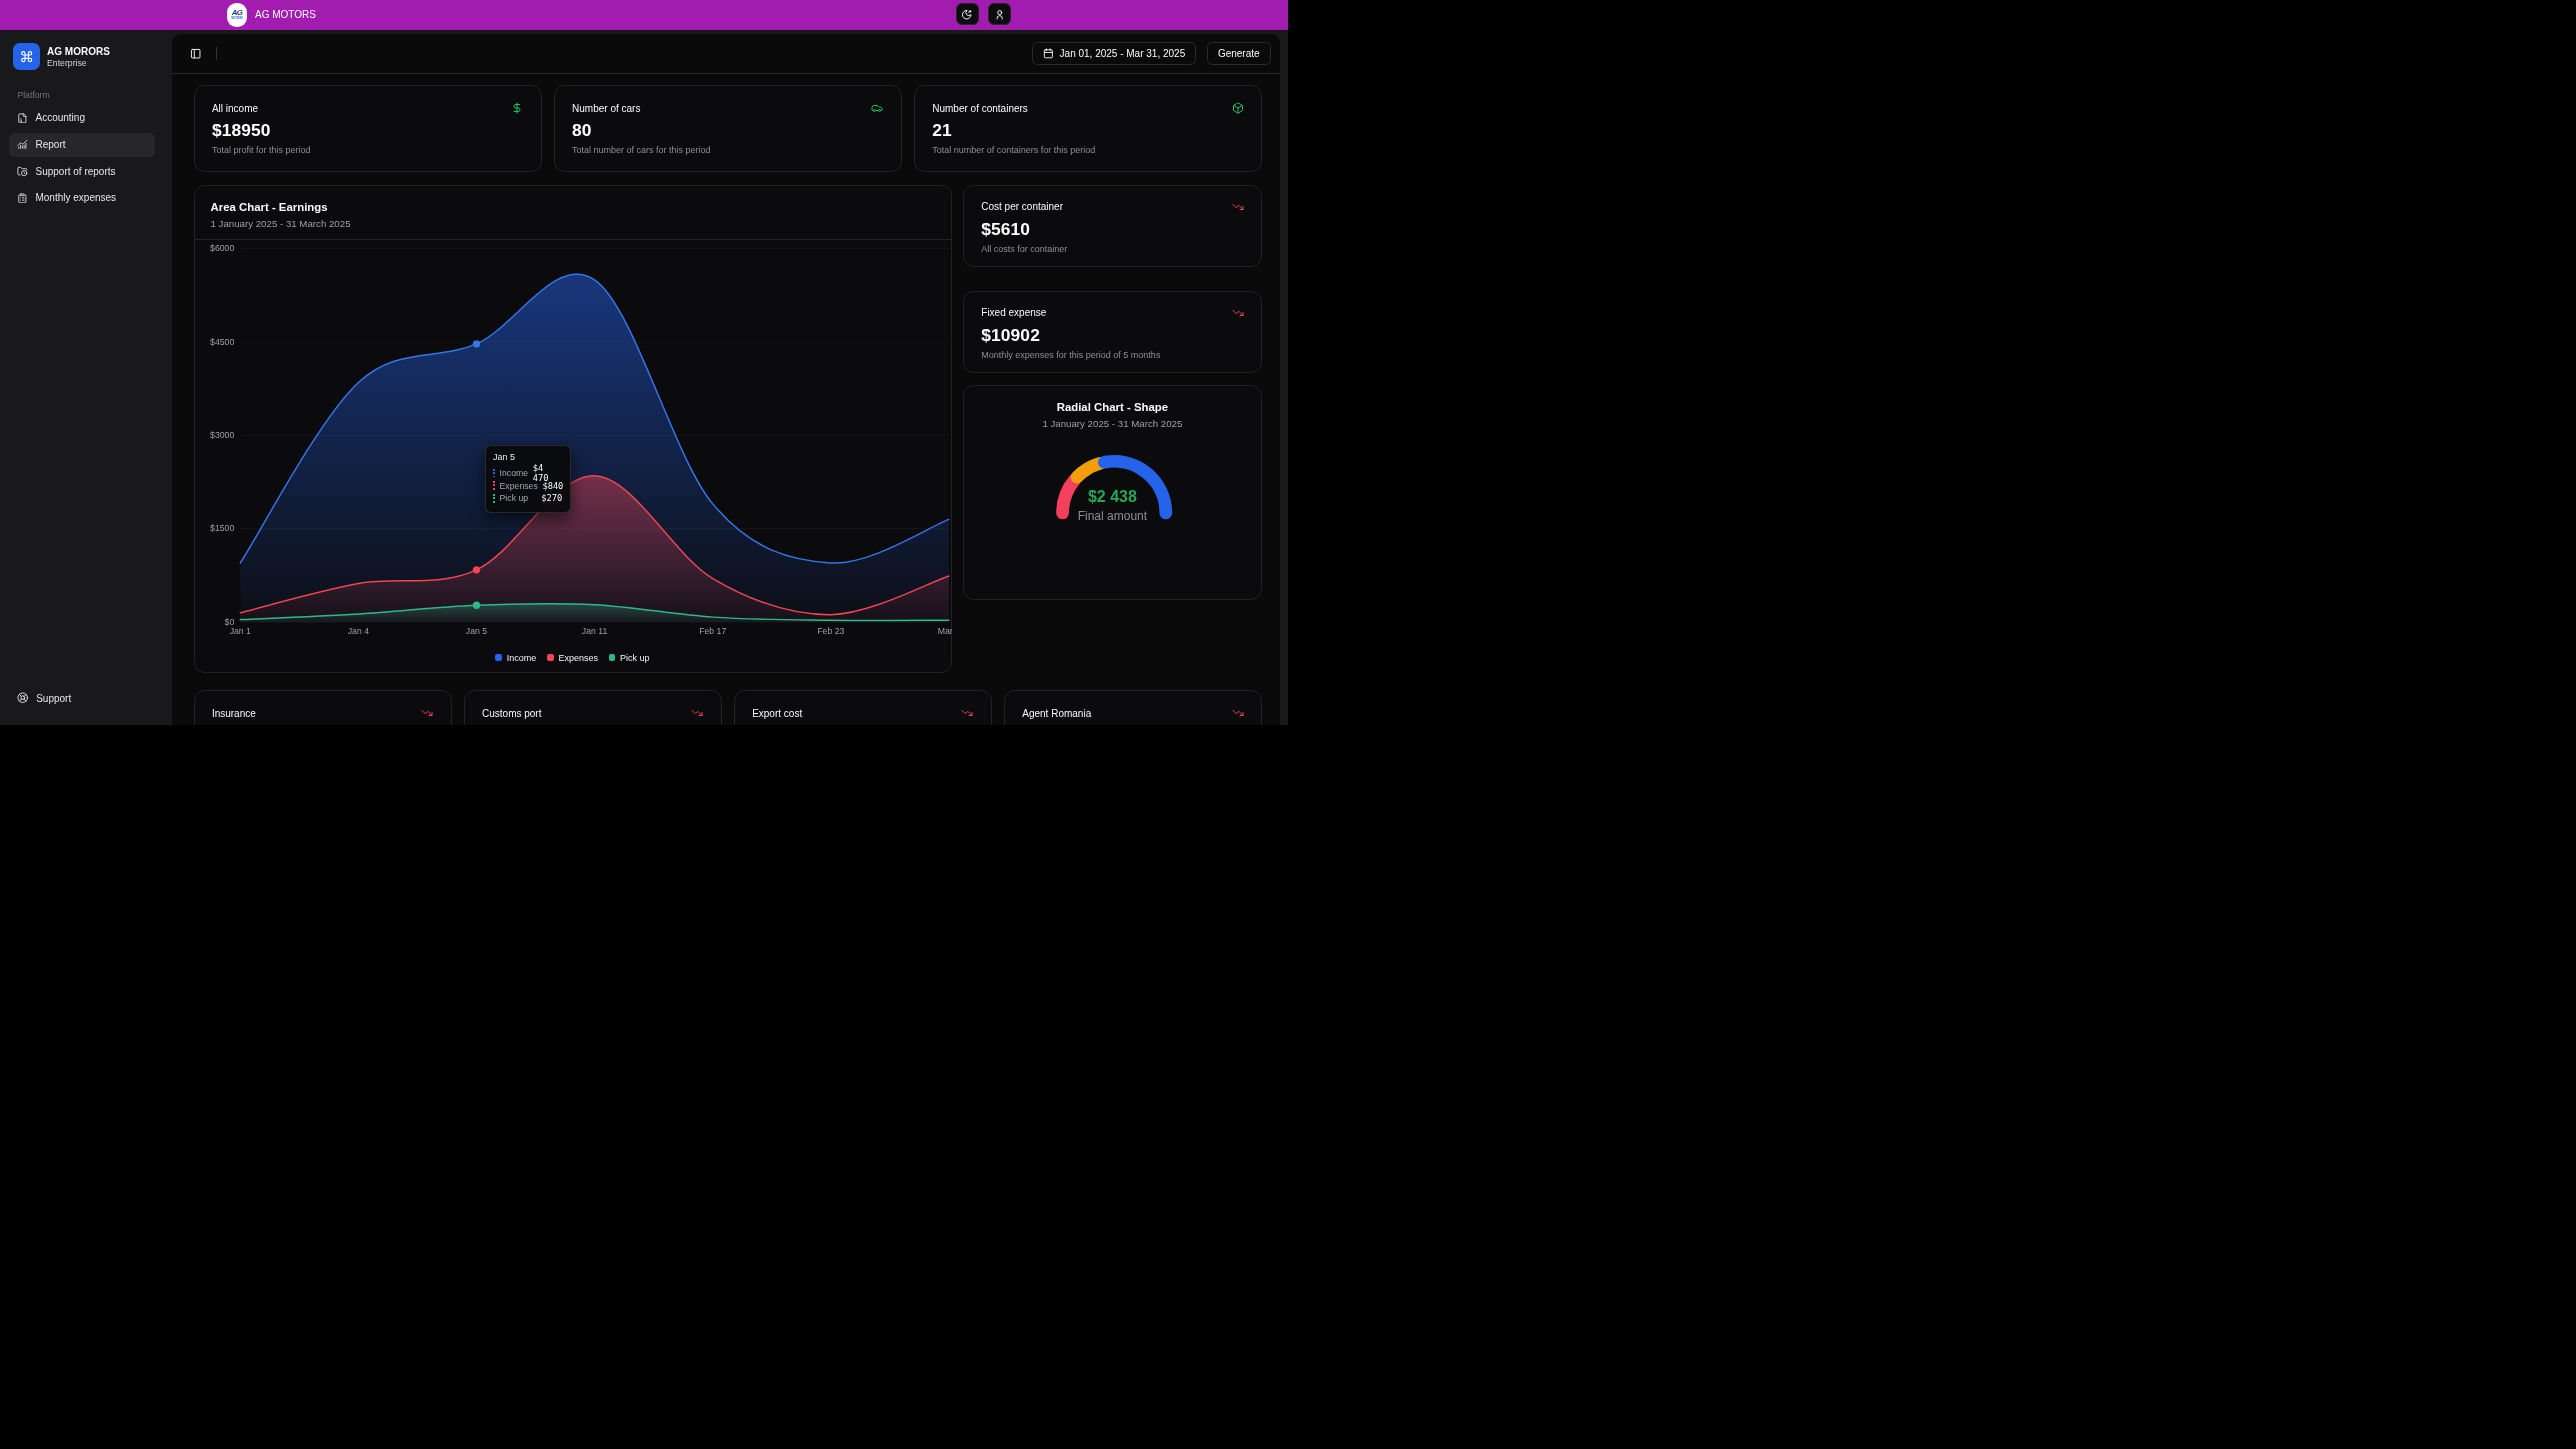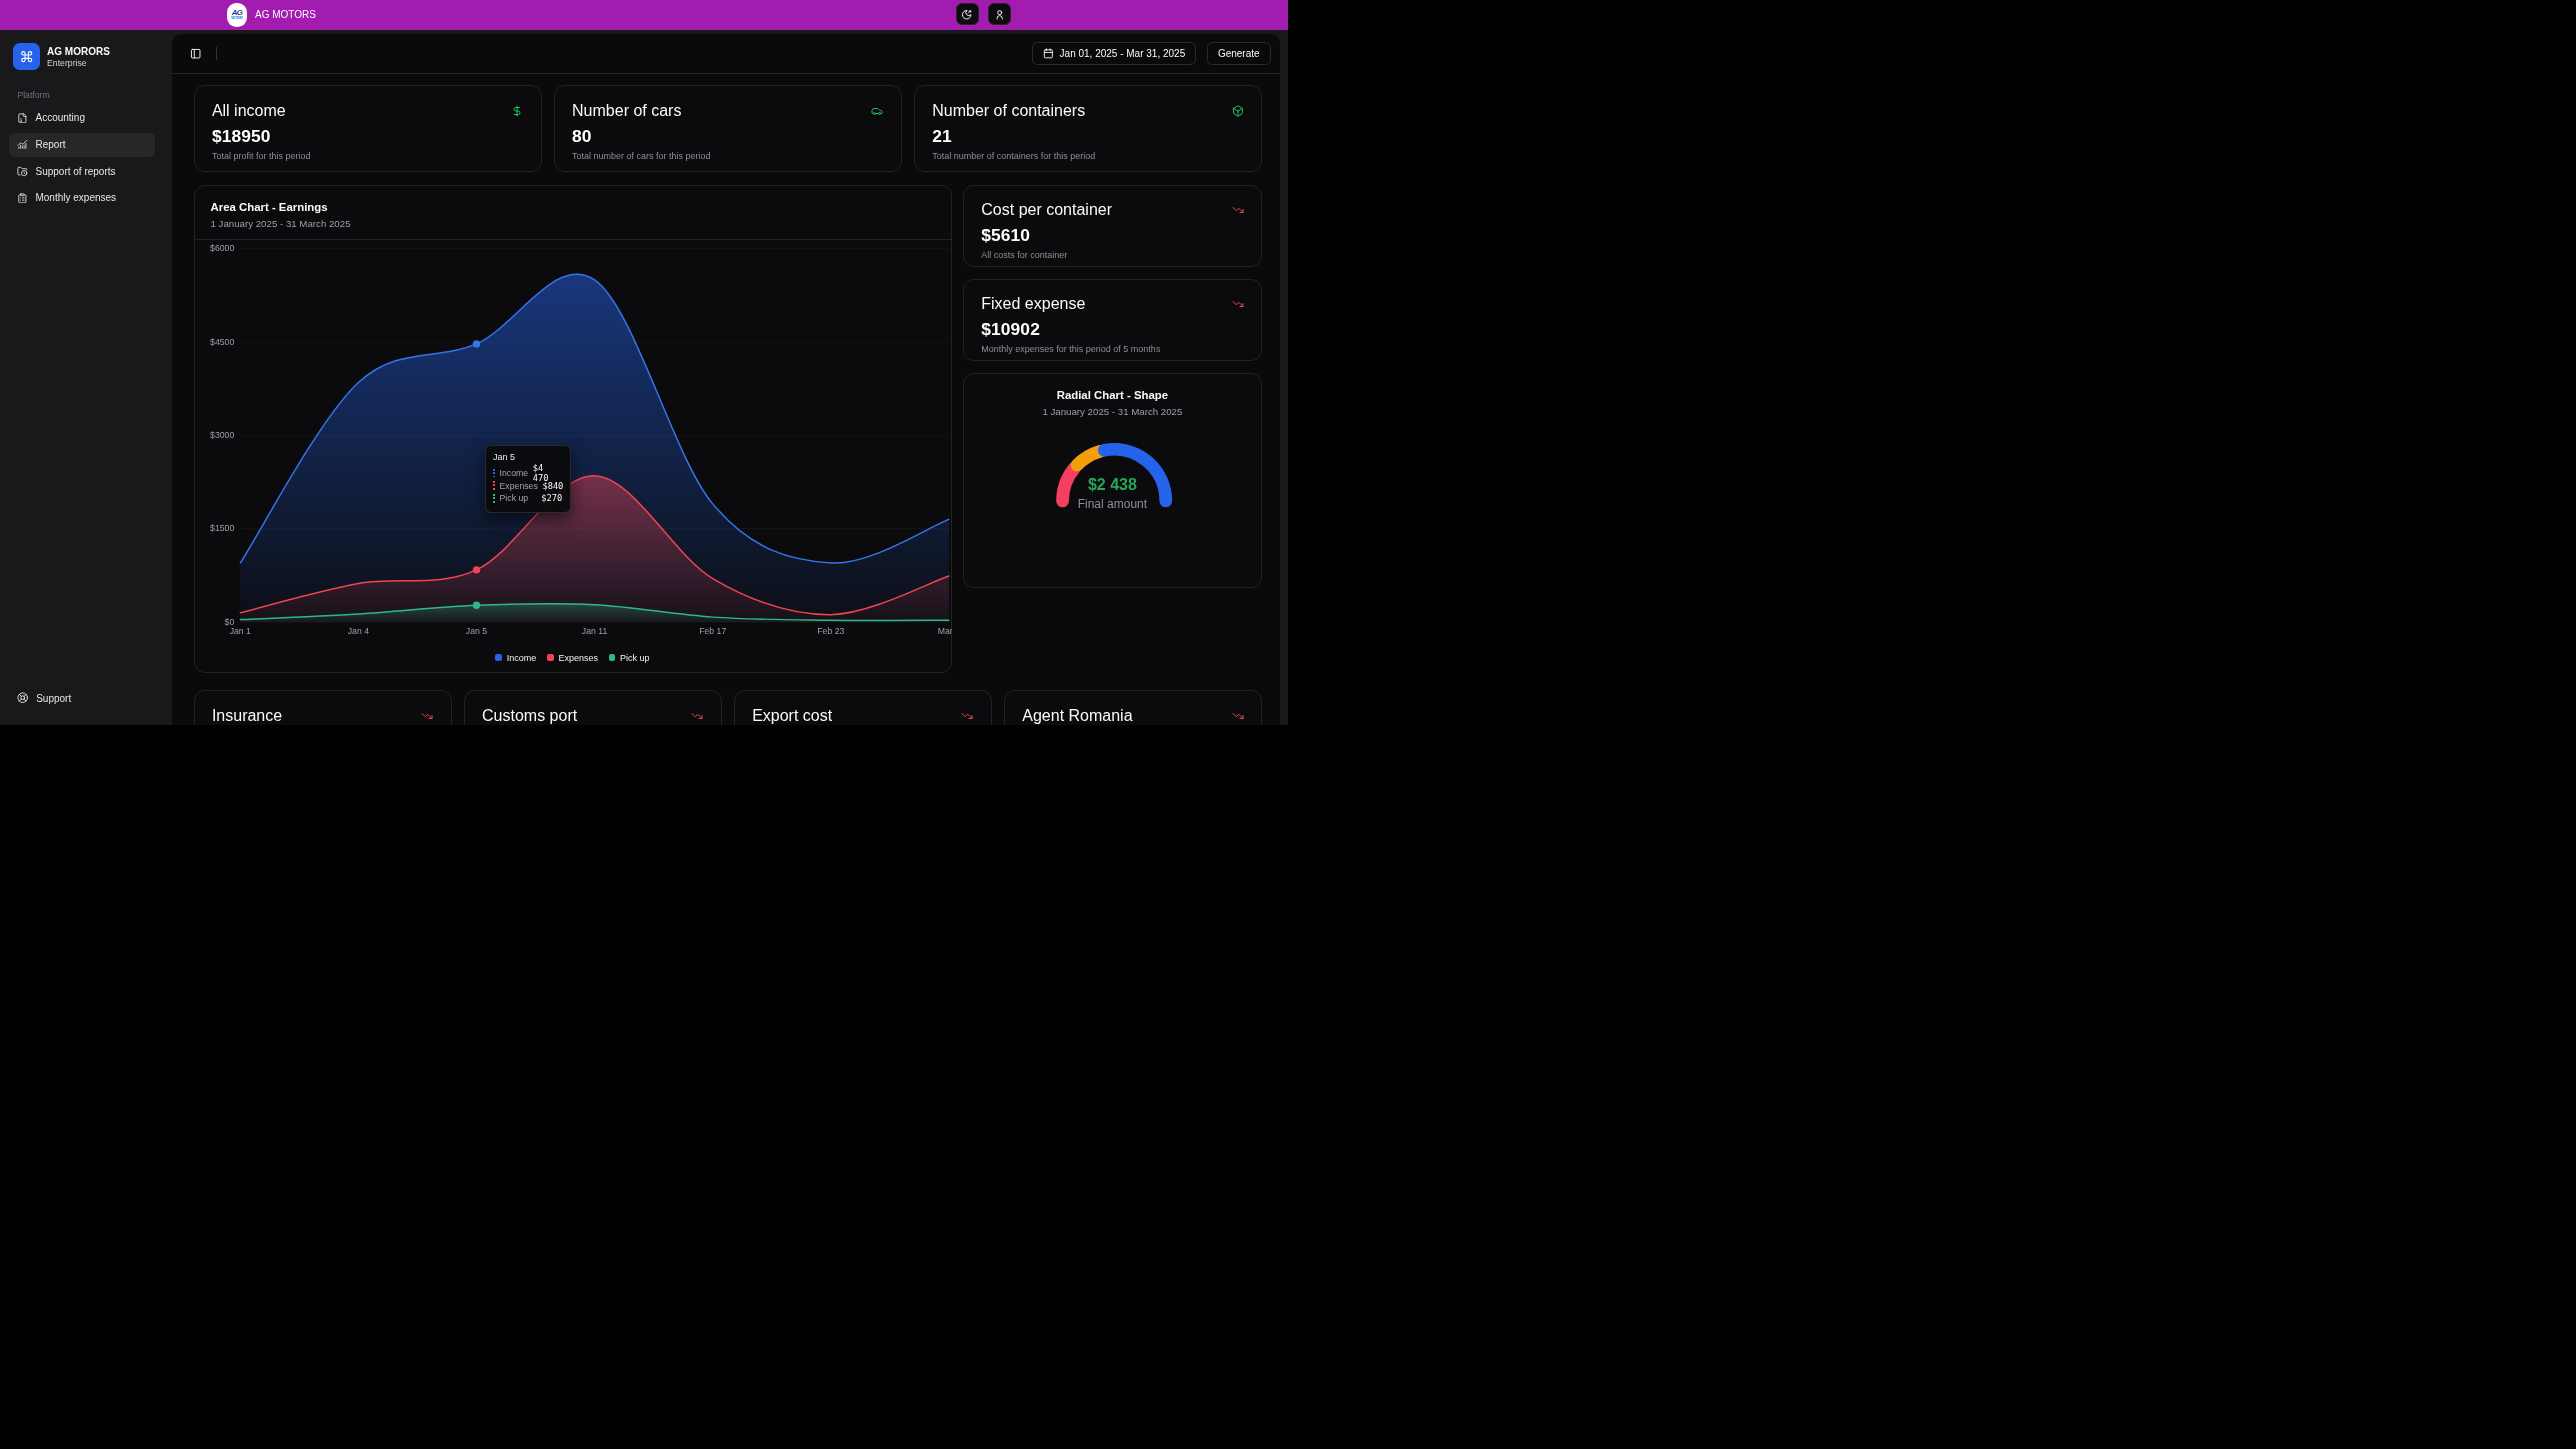--- a/index.html
+++ b/index.html
@@ -36,21 +36,21 @@
   .toggle-btn { width:23px; height:23px; border-radius:5.4px; background:transparent; border:none; color:#fafafa; display:flex; align-items:center; justify-content:center; cursor:pointer; }
   .vdiv { width:0.7px; height:13.4px; background:#333338; margin:0 8px; }
   .toolbar-right { margin-left:auto; display:flex; align-items:center; gap:10.7px; }
   .btn { height:23px; display:flex; align-items:center; gap:6px; padding:0 10px; background:#0a0a0b; border:0.7px solid #2b2b2f; border-radius:5.4px; color:#fafafa; font-size:10px; font-family:"Liberation Sans", sans-serif; cursor:pointer; }
 
   .content { padding:11.4px 18px 0 21.5px; }
   .stat-row { display:flex; gap:12px; }
   .card { position:relative; background:#0b0b0d; border:0.7px solid #232327; border-radius:10.7px; }
   .stat-card { flex:1; height:87px; padding:16px 17.4px; }
   .stat-top { display:flex; align-items:center; justify-content:space-between; }
-  .stat-title { font-size:16px; color:#fafafa; }
+  .stat-title { font-size:10px; color:#fafafa; }
   .stat-value { margin-top:6px; font-size:17.4px; font-weight:bold; color:#fff; letter-spacing:0.1px; }
   .stat-desc { margin-top:4px; font-size:9px; color:#8e8e95; }
   .green-ic { color:#22c55e; }
   .red-ic { color:#ef4452; }
 
   .grid-row { display:flex; gap:11.4px; margin-top:12.7px; }
   .chart-card { width:758px; height:488px; flex:none; }
   .chart-head { padding:14.8px 16px 0 16px; }
   .chart-title { font-size:11.4px; font-weight:bold; color:#fafafa; }
   .chart-subtitle { margin-top:4.7px; font-size:9.7px; color:#9f9fa8; }
@@ -334,21 +334,21 @@
                 <span>Expenses</span>
               </span>
               <span class="legend-item">
                 <span class="legend-swatch" style="background:#2eb88a"></span>
                 <span>Pick up</span>
               </span>
             </div>
         </section>
 
         <div class="right-col">
-          <div id="side-cards" style="display:flex;flex-direction:column;gap:12px;">
+          <div id="side-cards" style="display:flex;flex-direction:column;gap:24px;">
               <div class="card side-card">
                 <div class="stat-top">
                   <span class="stat-title">Cost per container</span>
                   <span class="red-ic" style="display:flex">
                     <svg width="12" height="12" viewBox="0 0 24 24" fill="none" stroke="currentColor" stroke-width="2" stroke-linecap="round" stroke-linejoin="round">
                       <polyline points="22 17 13.5 8.5 8.5 13.5 2 7"></polyline>
                       <polyline points="16 17 22 17 22 11"></polyline>
                     </svg>
                   </span>
                 </div>

